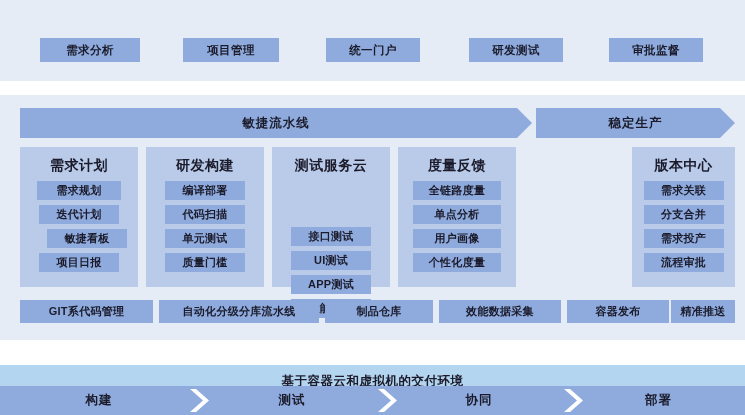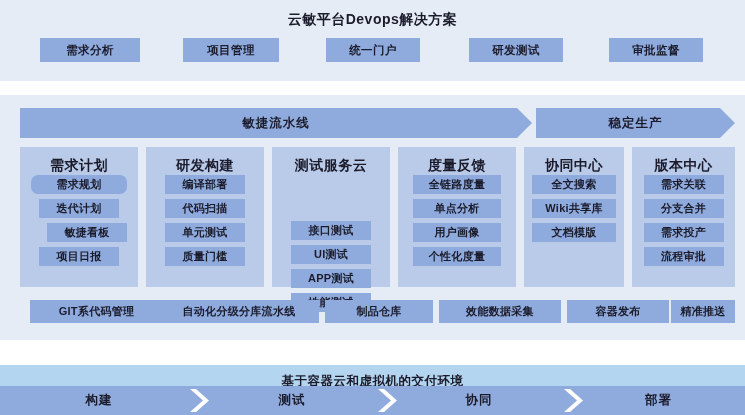--- a/index.html
+++ b/index.html
@@ -48,21 +48,21 @@
   
   #cards-row{position:absolute;top:52px;left:20px;width:715px;height:140px;}
   .card{
     position:absolute;top:0;height:140px;
     background:#b9cbe9;
     box-sizing:border-box;
     display:flex;flex-direction:column;align-items:center;
   }
   .card-title{
     font-size:14px;font-weight:bold;color:#1b1b2b;
-    margin-top:10px;letter-spacing:.5px;
+    margin-top:10px;margin-bottom:6px;letter-spacing:.5px;
   }
   .card-items{display:flex;flex-direction:column;gap:5px;width:100%;align-items:center;}
   .card-item{
     background:#8fabdd;
     height:19px;line-height:19px;
     font-size:11px;font-weight:bold;color:#1b1b2b;
     text-align:center;letter-spacing:.3px;
     box-sizing:border-box;
   }
 
@@ -96,40 +96,39 @@
   .stage-sep{
     position:absolute;top:0;height:29px;width:26px;
     color:#ffffff;
   }
   .stage-sep svg{display:block;}
 </style>
 </head>
 <body>
 
 <div class="panel" id="header-panel">
-  <div id="page-title">云敏平台Devops解决方案</div>
   <div id="header-chip-row">
       <div class="hchip" style="left: 40px; width: 100px;">需求分析</div>
       <div class="hchip" style="left: 183px; width: 96px;">项目管理</div>
       <div class="hchip" style="left: 326px; width: 94px;">统一门户</div>
       <div class="hchip" style="left: 469px; width: 94px;">研发测试</div>
       <div class="hchip" style="left: 609px; width: 94px;">审批监督</div>
     </div>
 </div>
 
 <div class="panel" id="main-panel">
   <div id="pipeline-row">
       <div class="arrow" style="left: 0px; width: 512px;">敏捷流水线</div>
       <div class="arrow" style="left: 516px; width: 199px;">稳定生产</div>
     </div>
   <div id="cards-row">
       <div class="card" style="left: 0px; width: 118px;">
         <div class="card-title">需求计划</div>
         <div class="card-items">
-          <div class="card-item" style="width: 96px; border-radius: 7px;">需求规划</div>
+          <div class="card-item" style="width: 84px;">需求规划</div>
           <div class="card-item" style="width: 80px;">迭代计划</div>
           <div class="card-item" style="width: 80px; margin-left: 16px;">敏捷看板</div>
           <div class="card-item" style="width: 80px;">项目日报</div>
         </div>
       </div>
       <div class="card" style="left: 126px; width: 118px;">
         <div class="card-title">研发构建</div>
         <div class="card-items">
           <div class="card-item" style="width: 80px;">编译部署</div>
           <div class="card-item" style="width: 80px;">代码扫描</div>
@@ -148,40 +147,32 @@
       </div>
       <div class="card" style="left: 378px; width: 118px;">
         <div class="card-title">度量反馈</div>
         <div class="card-items">
           <div class="card-item" style="width: 88px;">全链路度量</div>
           <div class="card-item" style="width: 88px;">单点分析</div>
           <div class="card-item" style="width: 88px;">用户画像</div>
           <div class="card-item" style="width: 88px;">个性化度量</div>
         </div>
       </div>
-      <div class="card" style="left: 504px; width: 100px;">
-        <div class="card-title">协同中心</div>
-        <div class="card-items">
-          <div class="card-item" style="width: 84px;">全文搜索</div>
-          <div class="card-item" style="width: 84px;">Wiki共享库</div>
-          <div class="card-item" style="width: 84px;">文档模版</div>
-        </div>
-      </div>
       <div class="card" style="left: 612px; width: 103px;">
         <div class="card-title">版本中心</div>
         <div class="card-items">
           <div class="card-item" style="width: 80px;">需求关联</div>
           <div class="card-item" style="width: 80px;">分支合并</div>
           <div class="card-item" style="width: 80px;">需求投产</div>
           <div class="card-item" style="width: 80px;">流程审批</div>
         </div>
       </div>
     </div>
   <div id="foundation-row">
-      <div class="fchip" style="left: 10px; width: 133px;">GIT系代码管理</div>
+      <div class="fchip" style="left: 0px; width: 133px;">GIT系代码管理</div>
       <div class="fchip" style="left: 139px; width: 160px;">自动化分级分库流水线</div>
       <div class="fchip" style="left: 305px; width: 108px;">制品仓库</div>
       <div class="fchip" style="left: 419px; width: 122px;">效能数据采集</div>
       <div class="fchip" style="left: 547px; width: 102px;">容器发布</div>
       <div class="fchip" style="left: 651px; width: 64px;">精准推送</div>
     </div>
 </div>
 
 <div id="delivery-banner">基于容器云和虚拟机的交付环境</div>
 

